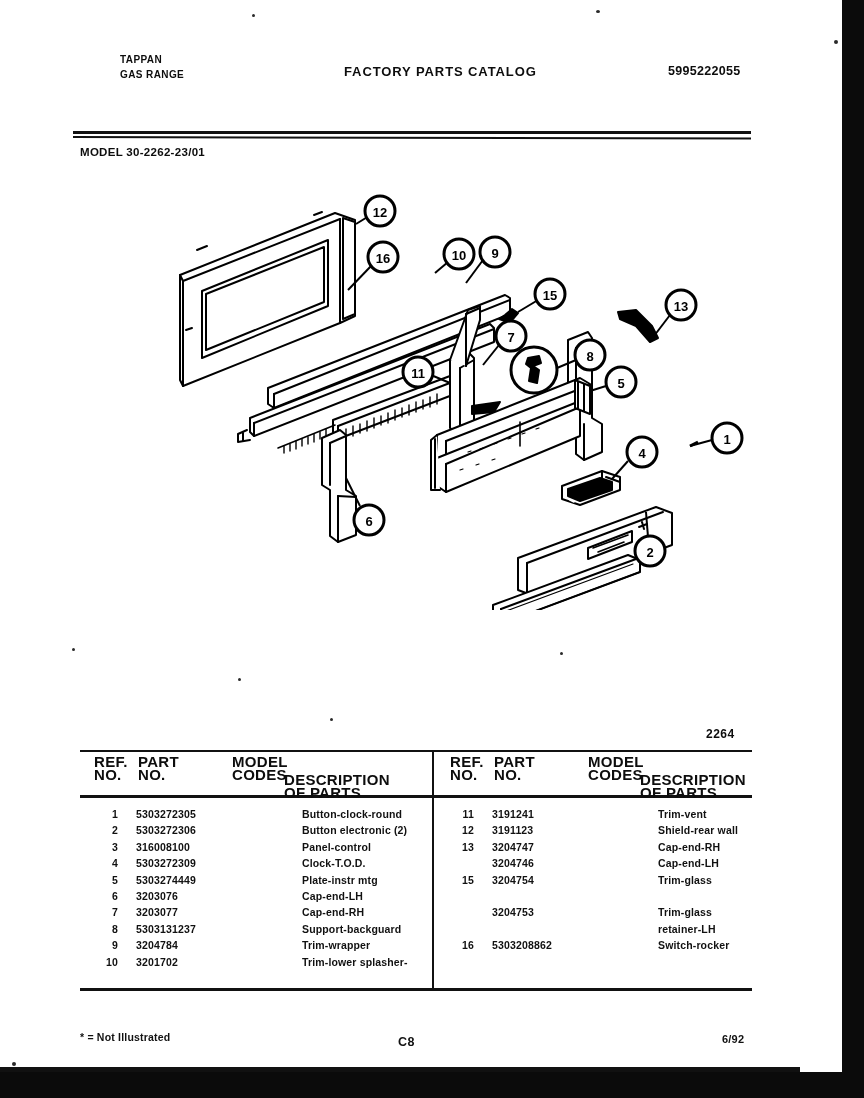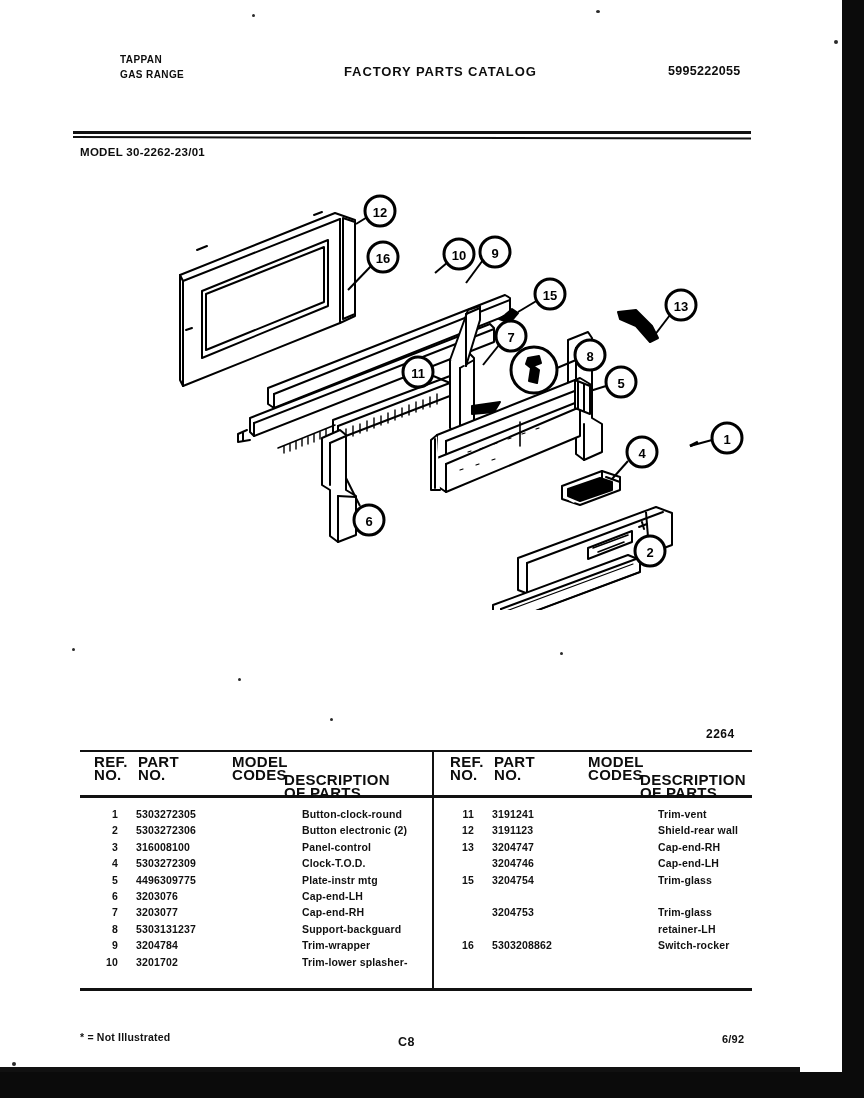--- a/index.html
+++ b/index.html
@@ -510,21 +510,21 @@
             <span class="cell desc">Panel-control</span>
           </div>
           <div class="row">
             <span class="cell ref">4</span>
             <span class="cell part">5303272309</span>
             <span class="cell code"></span>
             <span class="cell desc">Clock-T.O.D.</span>
           </div>
           <div class="row">
             <span class="cell ref">5</span>
-            <span class="cell part">4496309775</span>
+            <span class="cell part">5303274449</span>
             <span class="cell code"></span>
             <span class="cell desc">Plate-instr mtg</span>
           </div>
           <div class="row">
             <span class="cell ref">6</span>
             <span class="cell part">3203076</span>
             <span class="cell code"></span>
             <span class="cell desc">Cap-end-LH</span>
           </div>
           <div class="row">

